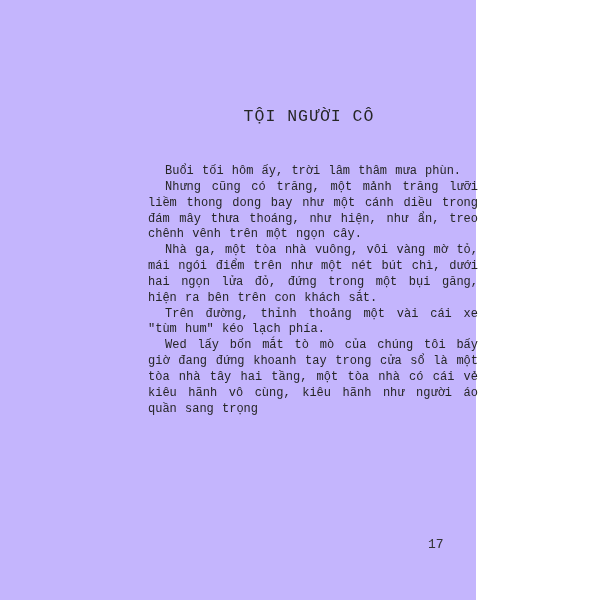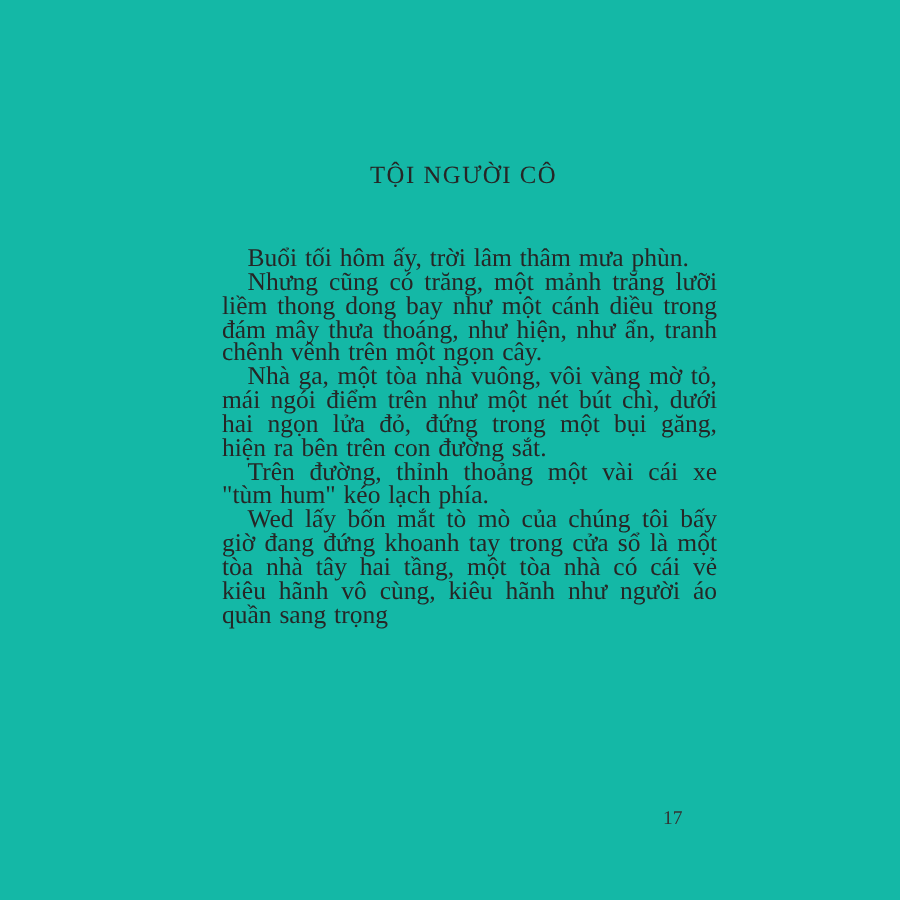--- a/index.html
+++ b/index.html
@@ -5,24 +5,24 @@
   html, body {
     margin: 0;
     padding: 0;
     width: 600px;
     height: 600px;
     background: #ffffff;
     overflow: hidden;
   }
   .page {
     position: relative;
-    width: 600px;
+    width: 476px;
     height: 600px;
-    background: #14b8a6;
-    font-family: Liberation Serif, serif;
+    background: #c4b5fd;
+    font-family: Liberation Mono, monospace;
     color: #262626;
   }
   .story-title {
     position: absolute;
     top: 107px;
     left: 140px;
     width: 338px;
     margin: 0;
     text-align: center;
     font-size: 16.5px;
@@ -33,46 +33,45 @@
   }
   .text-block {
     position: absolute;
     top: 164px;
     left: 148px;
     width: 330px;
   }
   .text-block p {
     margin: 0;
     padding: 0;
-    font-size: 17px;
+    font-size: 12px;
     line-height: 15.85px;
     text-align: justify;
     text-indent: 17px;
     word-spacing: 1px;
     color: #262626;
   }
   .page-number {
     position: absolute;
     top: 537px;
     left: 428px;
     font-size: 13px;
     color: #333333;
-    margin-left: 14px;
   }
 </style>
 </head>
 <body>
 
 <div class="page">
 
   <h1 class="story-title">TỘI NGƯỜI CÔ</h1>
 
   <div class="text-block">
     <p>Buổi tối hôm ấy, trời lâm thâm mưa phùn.</p>
-    <p>Nhưng cũng có trăng, một mảnh trăng lưỡi liềm thong dong bay như một cánh diều trong đám mây thưa thoáng, như hiện, như ẩn, tranh chênh vênh trên một ngọn cây.</p>
-    <p>Nhà ga, một tòa nhà vuông, vôi vàng mờ tỏ, mái ngói điểm trên như một nét bút chì, dưới hai ngọn lửa đỏ, đứng trong một bụi găng, hiện ra bên trên con đường sắt.</p>
+    <p>Nhưng cũng có trăng, một mảnh trăng lưỡi liềm thong dong bay như một cánh diều trong đám mây thưa thoáng, như hiện, như ẩn, treo chênh vênh trên một ngọn cây.</p>
+    <p>Nhà ga, một tòa nhà vuông, vôi vàng mờ tỏ, mái ngói điểm trên như một nét bút chì, dưới hai ngọn lửa đỏ, đứng trong một bụi găng, hiện ra bên trên con khách sắt.</p>
     <p>Trên đường, thỉnh thoảng một vài cái xe "tùm hum" kéo lạch phía.</p>
     <p>Wed lấy bốn mắt tò mò của chúng tôi bấy giờ đang đứng khoanh tay trong cửa sổ là một tòa nhà tây hai tầng, một tòa nhà có cái vẻ kiêu hãnh vô cùng, kiêu hãnh như người áo quần sang trọng</p>
   </div>
 
   <div class="page-number">17</div>
 
 </div>
 
 </body></html>

